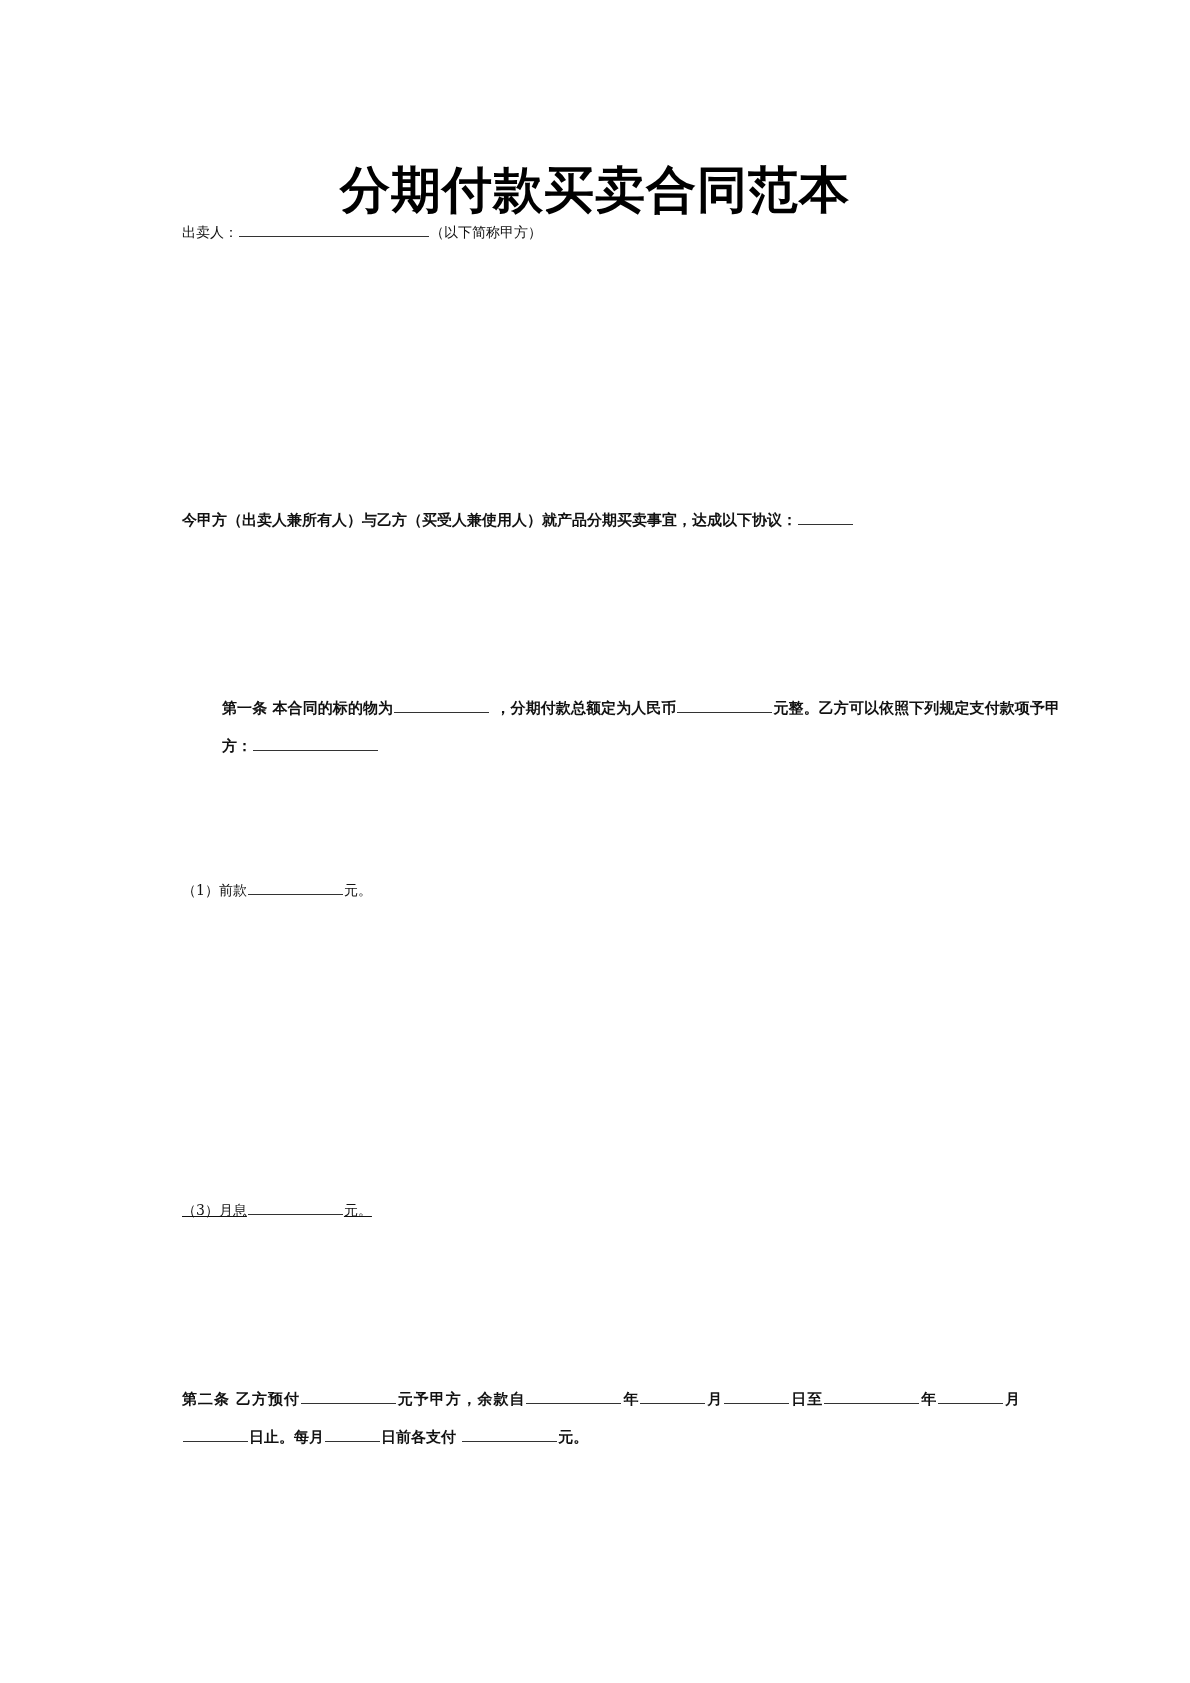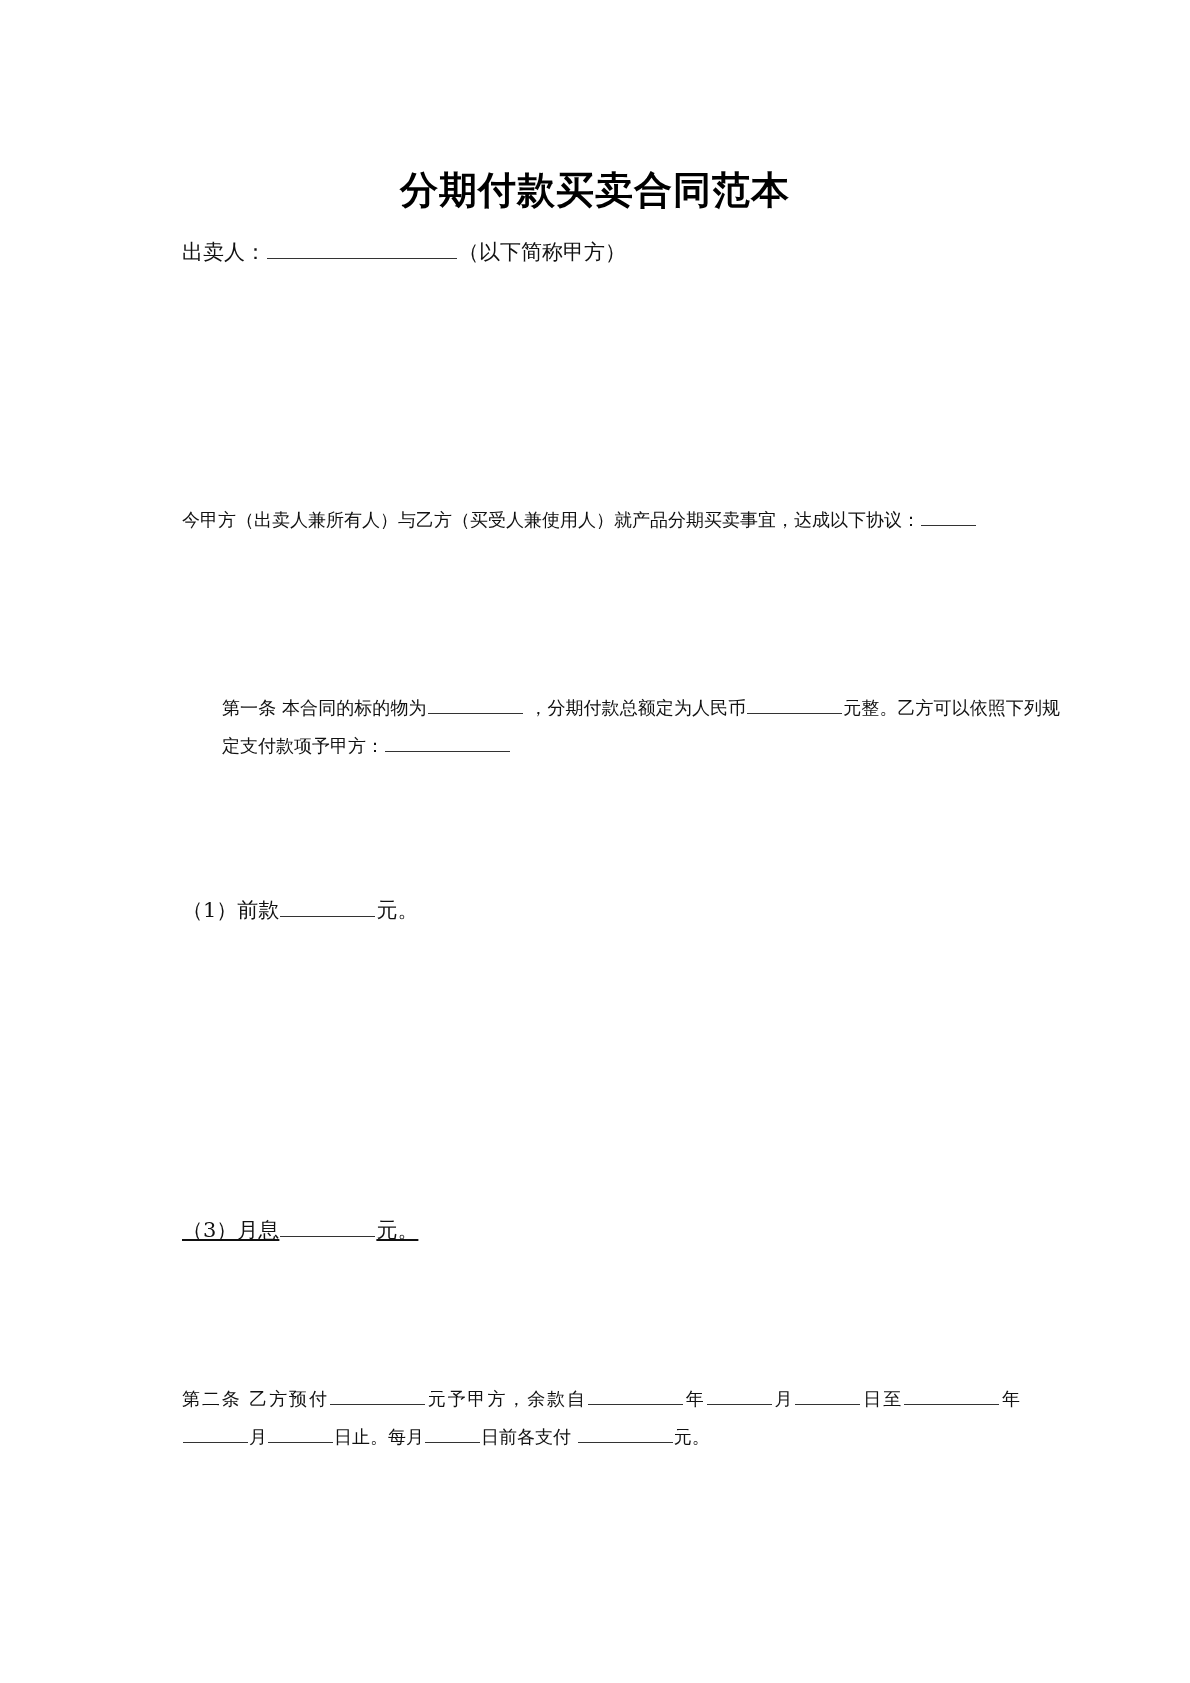--- a/index.html
+++ b/index.html
@@ -20,41 +20,41 @@
       left: 0; top: 0;
       width: 1190px; height: 1683px;
     }
     .title {
       position: absolute;
       left: 0; right: 0;
       top: 166px;
       text-align: center;
       font-family: Liberation Sans, sans-serif;
       font-weight: bold;
-      font-size: 38px;
+      font-size: 50px;
       line-height: 48px;
       letter-spacing: 1px;
       color: #000000;
     }
     .line {
       position: absolute;
       left: 182px;
       width: 838px;
-      font-size: 21px;
+      font-size: 14px;
       line-height: 38px;
       white-space: nowrap;
-      margin-top: 20px;
     }
     .para {
       position: absolute;
       left: 182px;
       width: 838px;
-      font-size: 18px;
+      font-size: 15px;
       line-height: 38px;
       text-align: justify;
+      font-weight: bold;
     }
     .blank {
       display: inline-block;
       border-bottom: 1px solid #333333;
       height: 18px;
       vertical-align: baseline;
       margin: 0 1px;
     }
     .blank.w190 { width: 190px; }
     .blank.w55  { width: 55px; }

